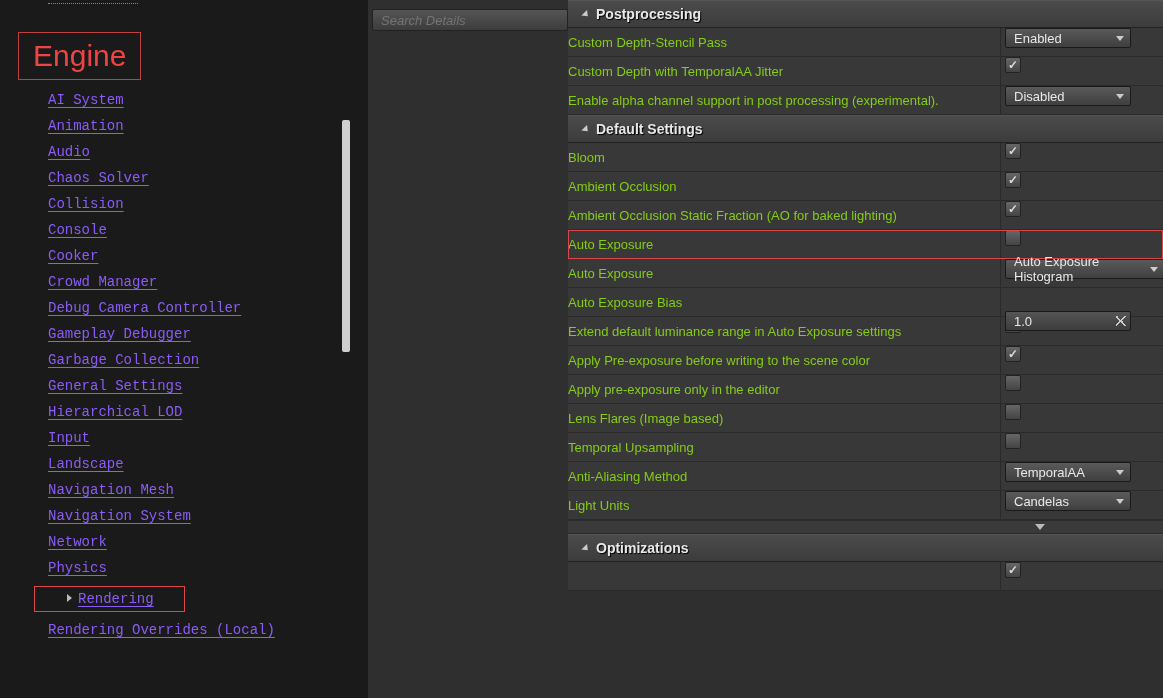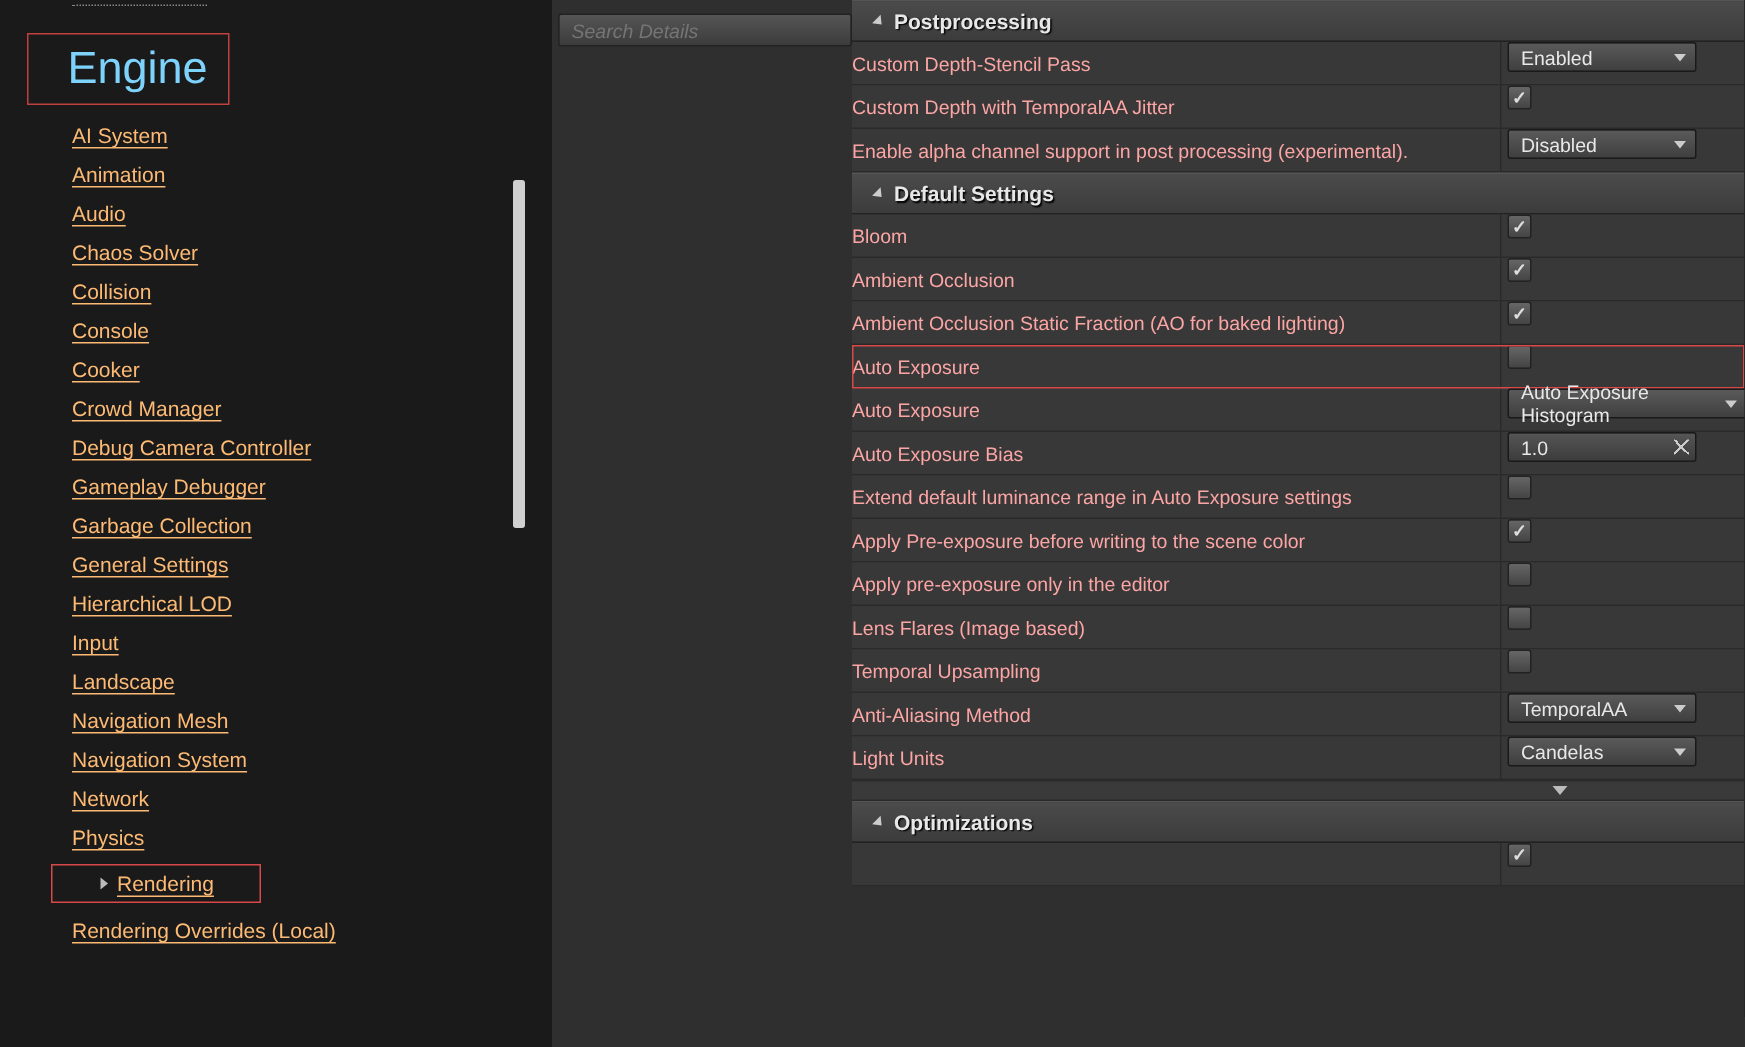--- a/index.html
+++ b/index.html
@@ -23,42 +23,43 @@
     flex-shrink: 0;
   }
   .sidebar-inner {
     padding-left: 16px;
     padding-top: 0;
     height: 100%;
   }
   .category-header {
     font-size: 30px;
     font-weight: 400;
-    color: #7dd3fc;
-    padding: 6px 14px 6px 26px;
+    color: #ef4444;
+    padding: 6px 14px 6px 14px;
     border: 1px solid #c04040;
     display: inline-block;
-    margin-top: 22px;
+    margin-top: 32px;
     margin-left: 2px;
   }
   .nav-list {
     margin-top: 12px;
     padding-left: 32px;
     display: flex;
     flex-direction: column;
     gap: 10px;
   }
   .nav-item {
-    color: #fdba74;
+    color: #8b5cf6;
     text-decoration: underline;
     text-underline-offset: 3px;
     font-size: 14px;
     cursor: pointer;
     display: inline-block;
     width: fit-content;
+    font-family: Liberation Mono, monospace;
   }
   .nav-item.selected {
     border: 1px solid #d84848;
     padding: 4px 30px 4px 32px;
     margin-left: -14px;
   }
   .nav-item .chev {
     display: inline-block;
     width: 0; height: 0;
     border-top: 4px solid transparent;
@@ -135,21 +136,21 @@
     display:flex;
     align-items:center;
     height:29px;
     background:#383838;
     border-bottom:1px solid #2a2a2a;
   }
   .row:nth-child(even){}
   .row .label-cell {
     width: 432px;
     font-size:13px;
-    color:#fca5a5;
+    color:#84cc16;
     flex-shrink:0;
     display:flex;
     align-items:center;
   }
   .row .value-cell {
     flex:1;
     padding-left:4px;
     display:flex;
     align-items:flex-start;
     border-left:1px solid #2a2a2a;
@@ -209,20 +210,21 @@
     border:1px solid #1a1a1a;
     border-radius:2px;
     color:#e8e8e8;
     font-size:13px;
     padding:2px 20px 2px 8px;
     height:20px;
     width:126px;
     position:relative;
     display:flex;
     align-items:center;
+    margin-top:23px;
   }
   .spinbox::after {
     content:"";
     position:absolute;
     right:4px; top:4px;
     width:10px;height:10px;
     background:
       linear-gradient(135deg, transparent 45%, #ccc 45%, #ccc 55%, transparent 55%),
       linear-gradient(45deg, transparent 45%, #ccc 45%, #ccc 55%, transparent 55%);
   }

